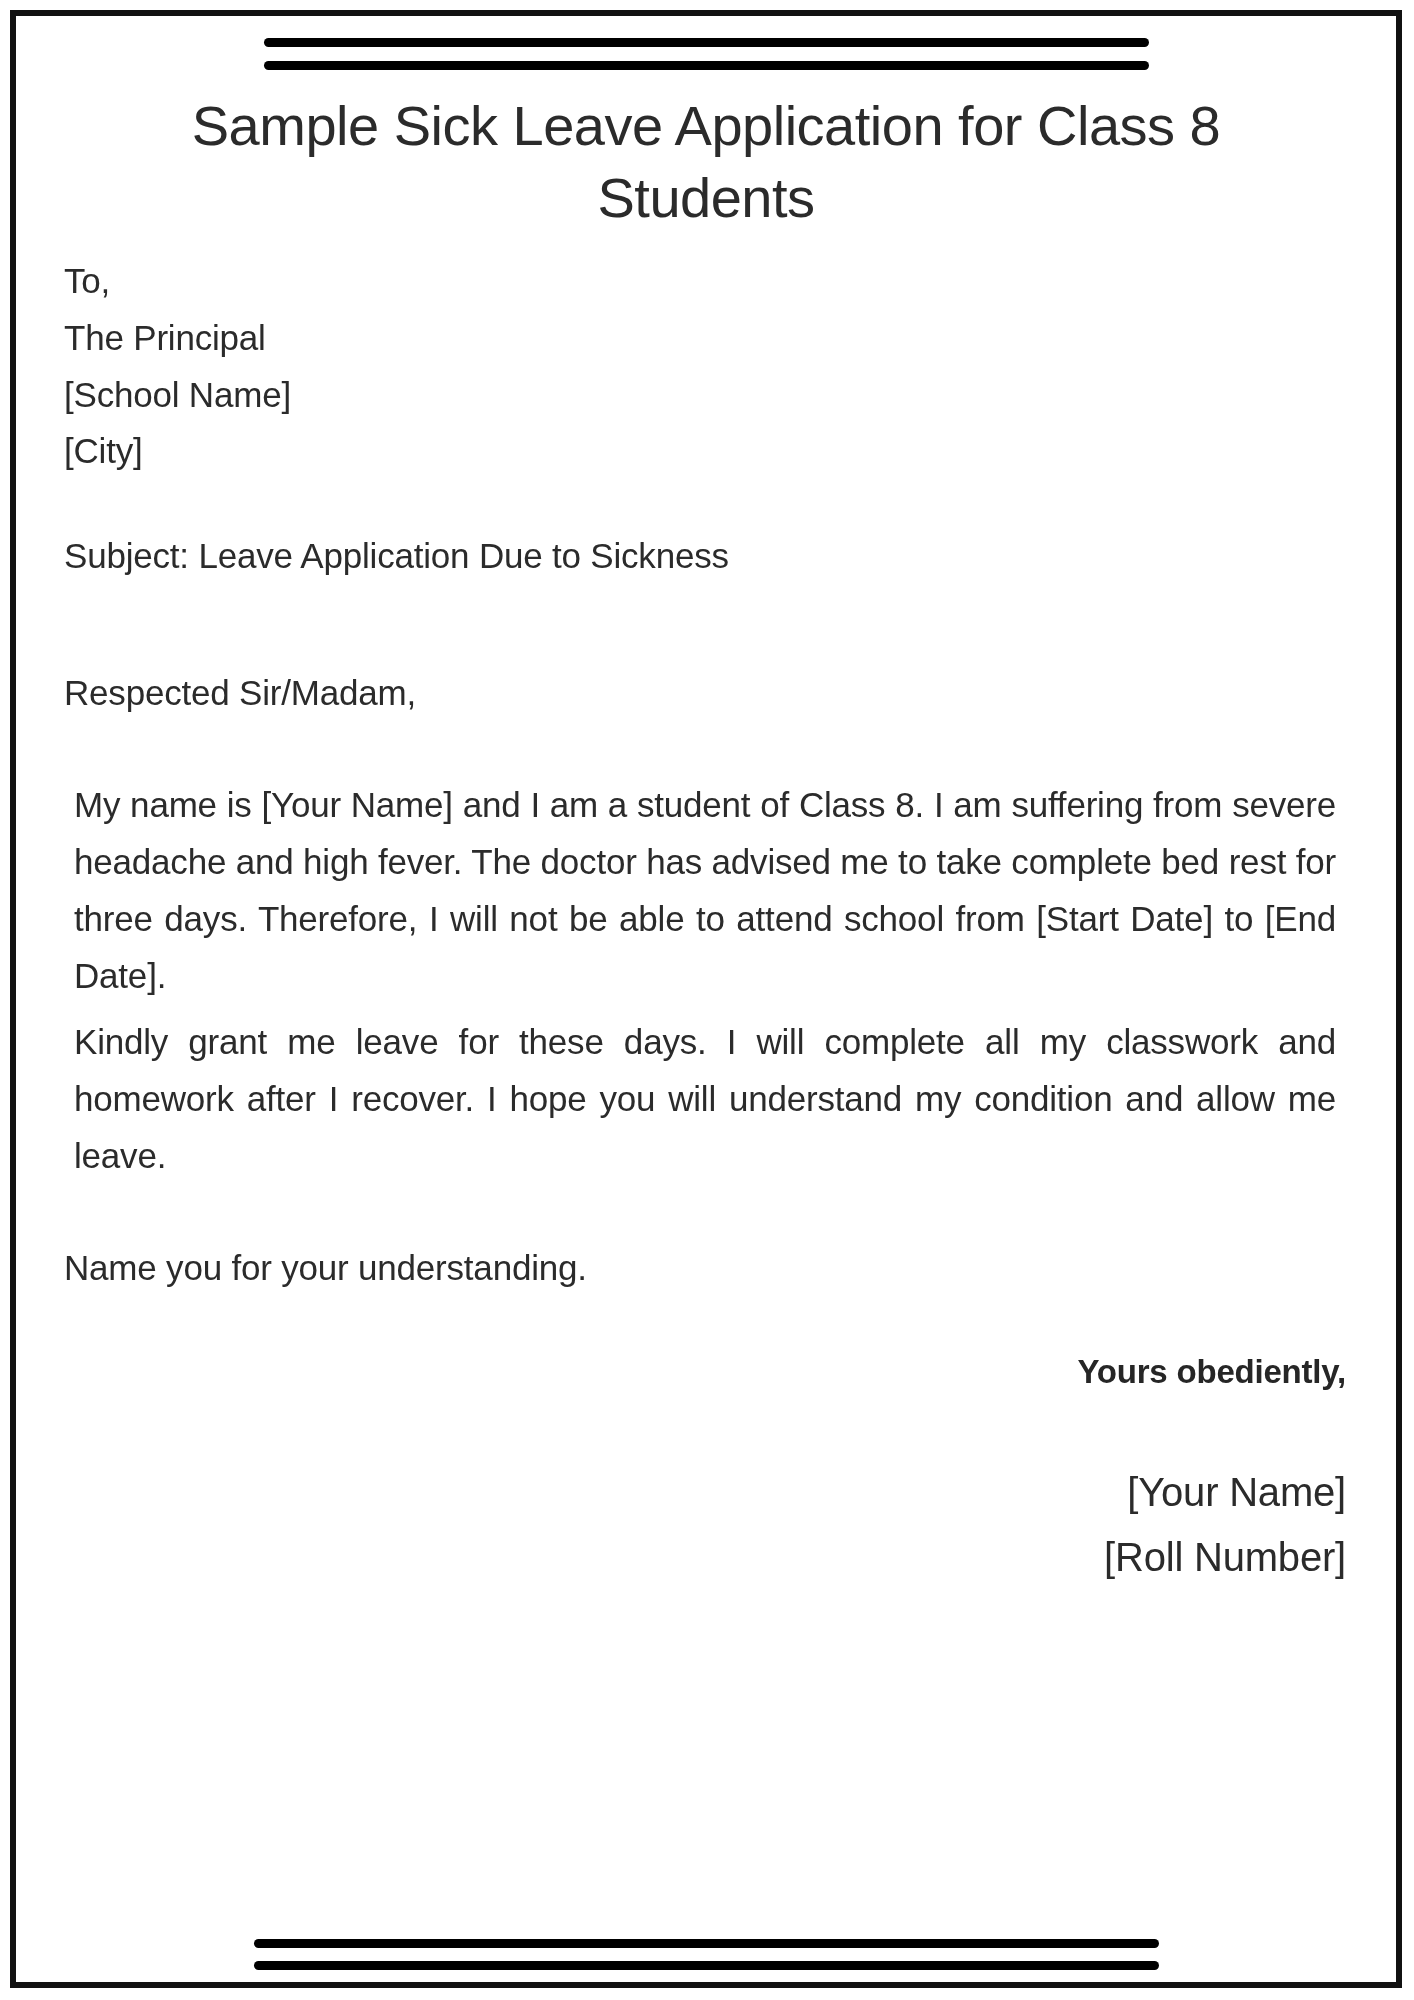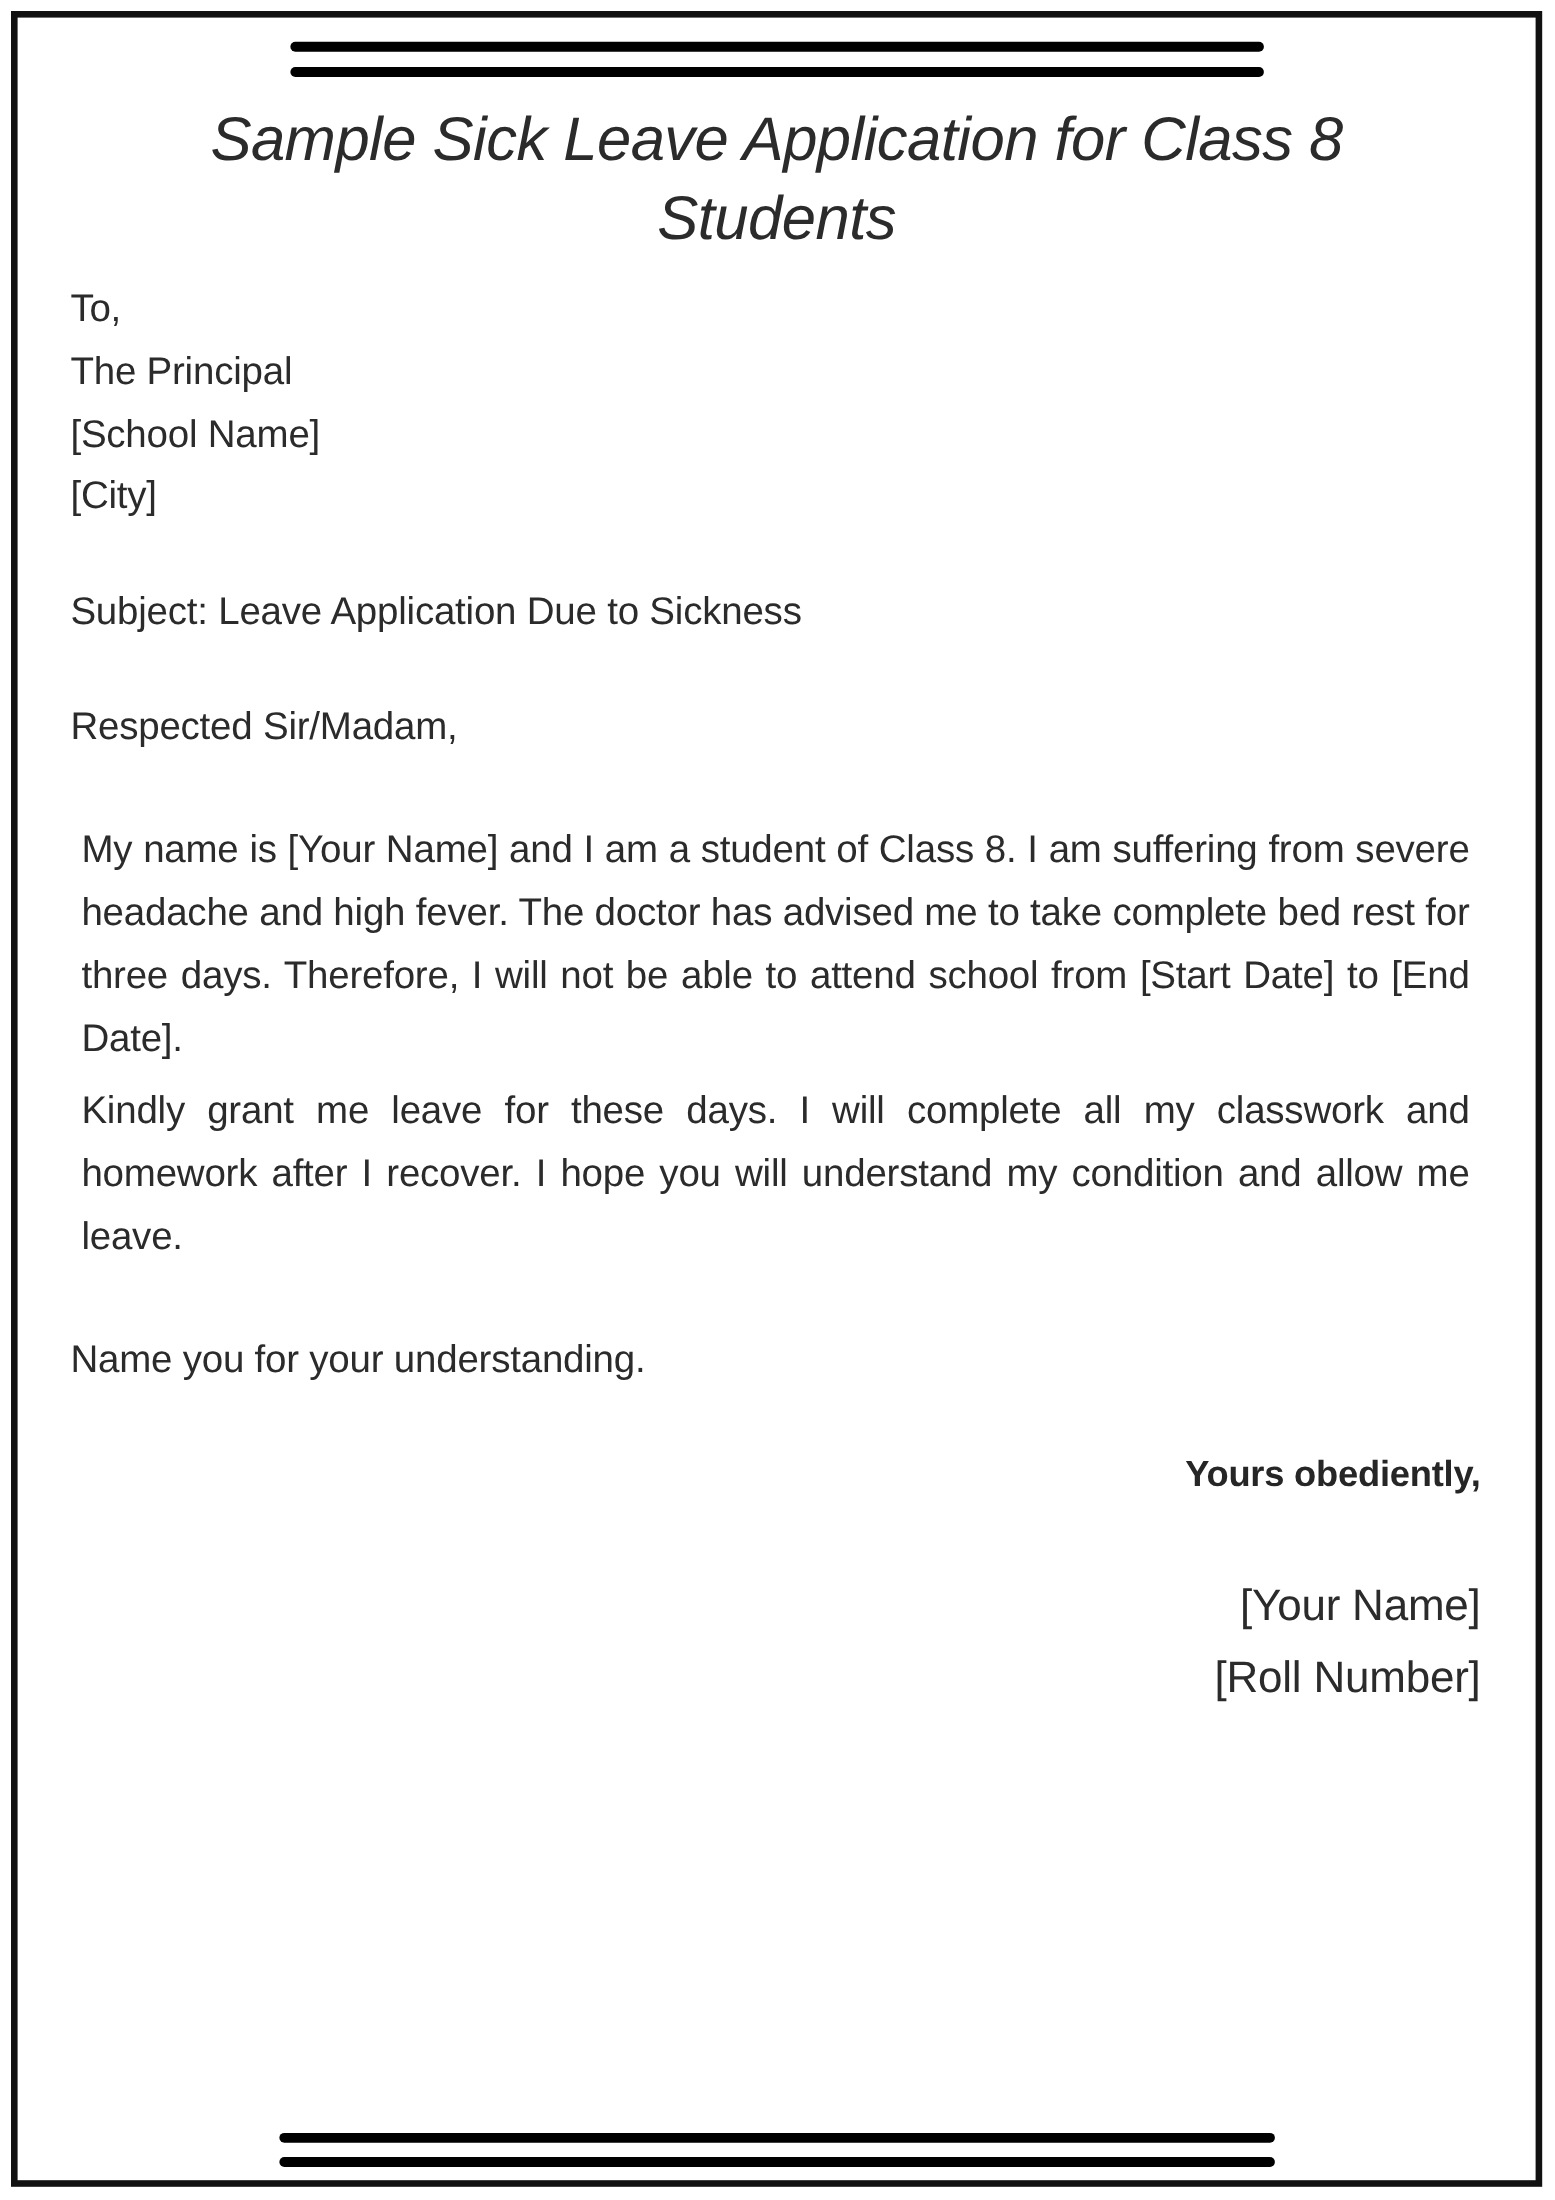--- a/index.html
+++ b/index.html
@@ -72,21 +72,20 @@
   .title {
     margin: 20px auto 0 auto;
     width: 1120px;
     text-align: center;
     font-size: 56px;
     line-height: 1.28;
     font-weight: 400;
     letter-spacing: -0.5px;
     color: #2b2b2b;
     font-family: "Liberation Sans", sans-serif;
-    font-style: italic;
   }
 
   
   .letter {
     margin-top: 20px;
     padding: 0 22px 0 20px;
     color: #2b2b2b;
     font-size: 35px;
     line-height: 1.62;
     font-weight: 400;
@@ -100,20 +99,21 @@
   .spacer-sm { height: 46px; }
   .spacer-md { height: 48px; }
 
   .subject-line {
     display: block;
     text-align: left;
   }
   .salutation {
     display: block;
     text-align: left;
+    margin-top: 32px;
   }
   .para {
     display: block;
     text-align: justify;
     text-justify: inter-word;
     margin: 10px;
   }
   .para + .para { margin-top: 0; }
 
   .thanks {

